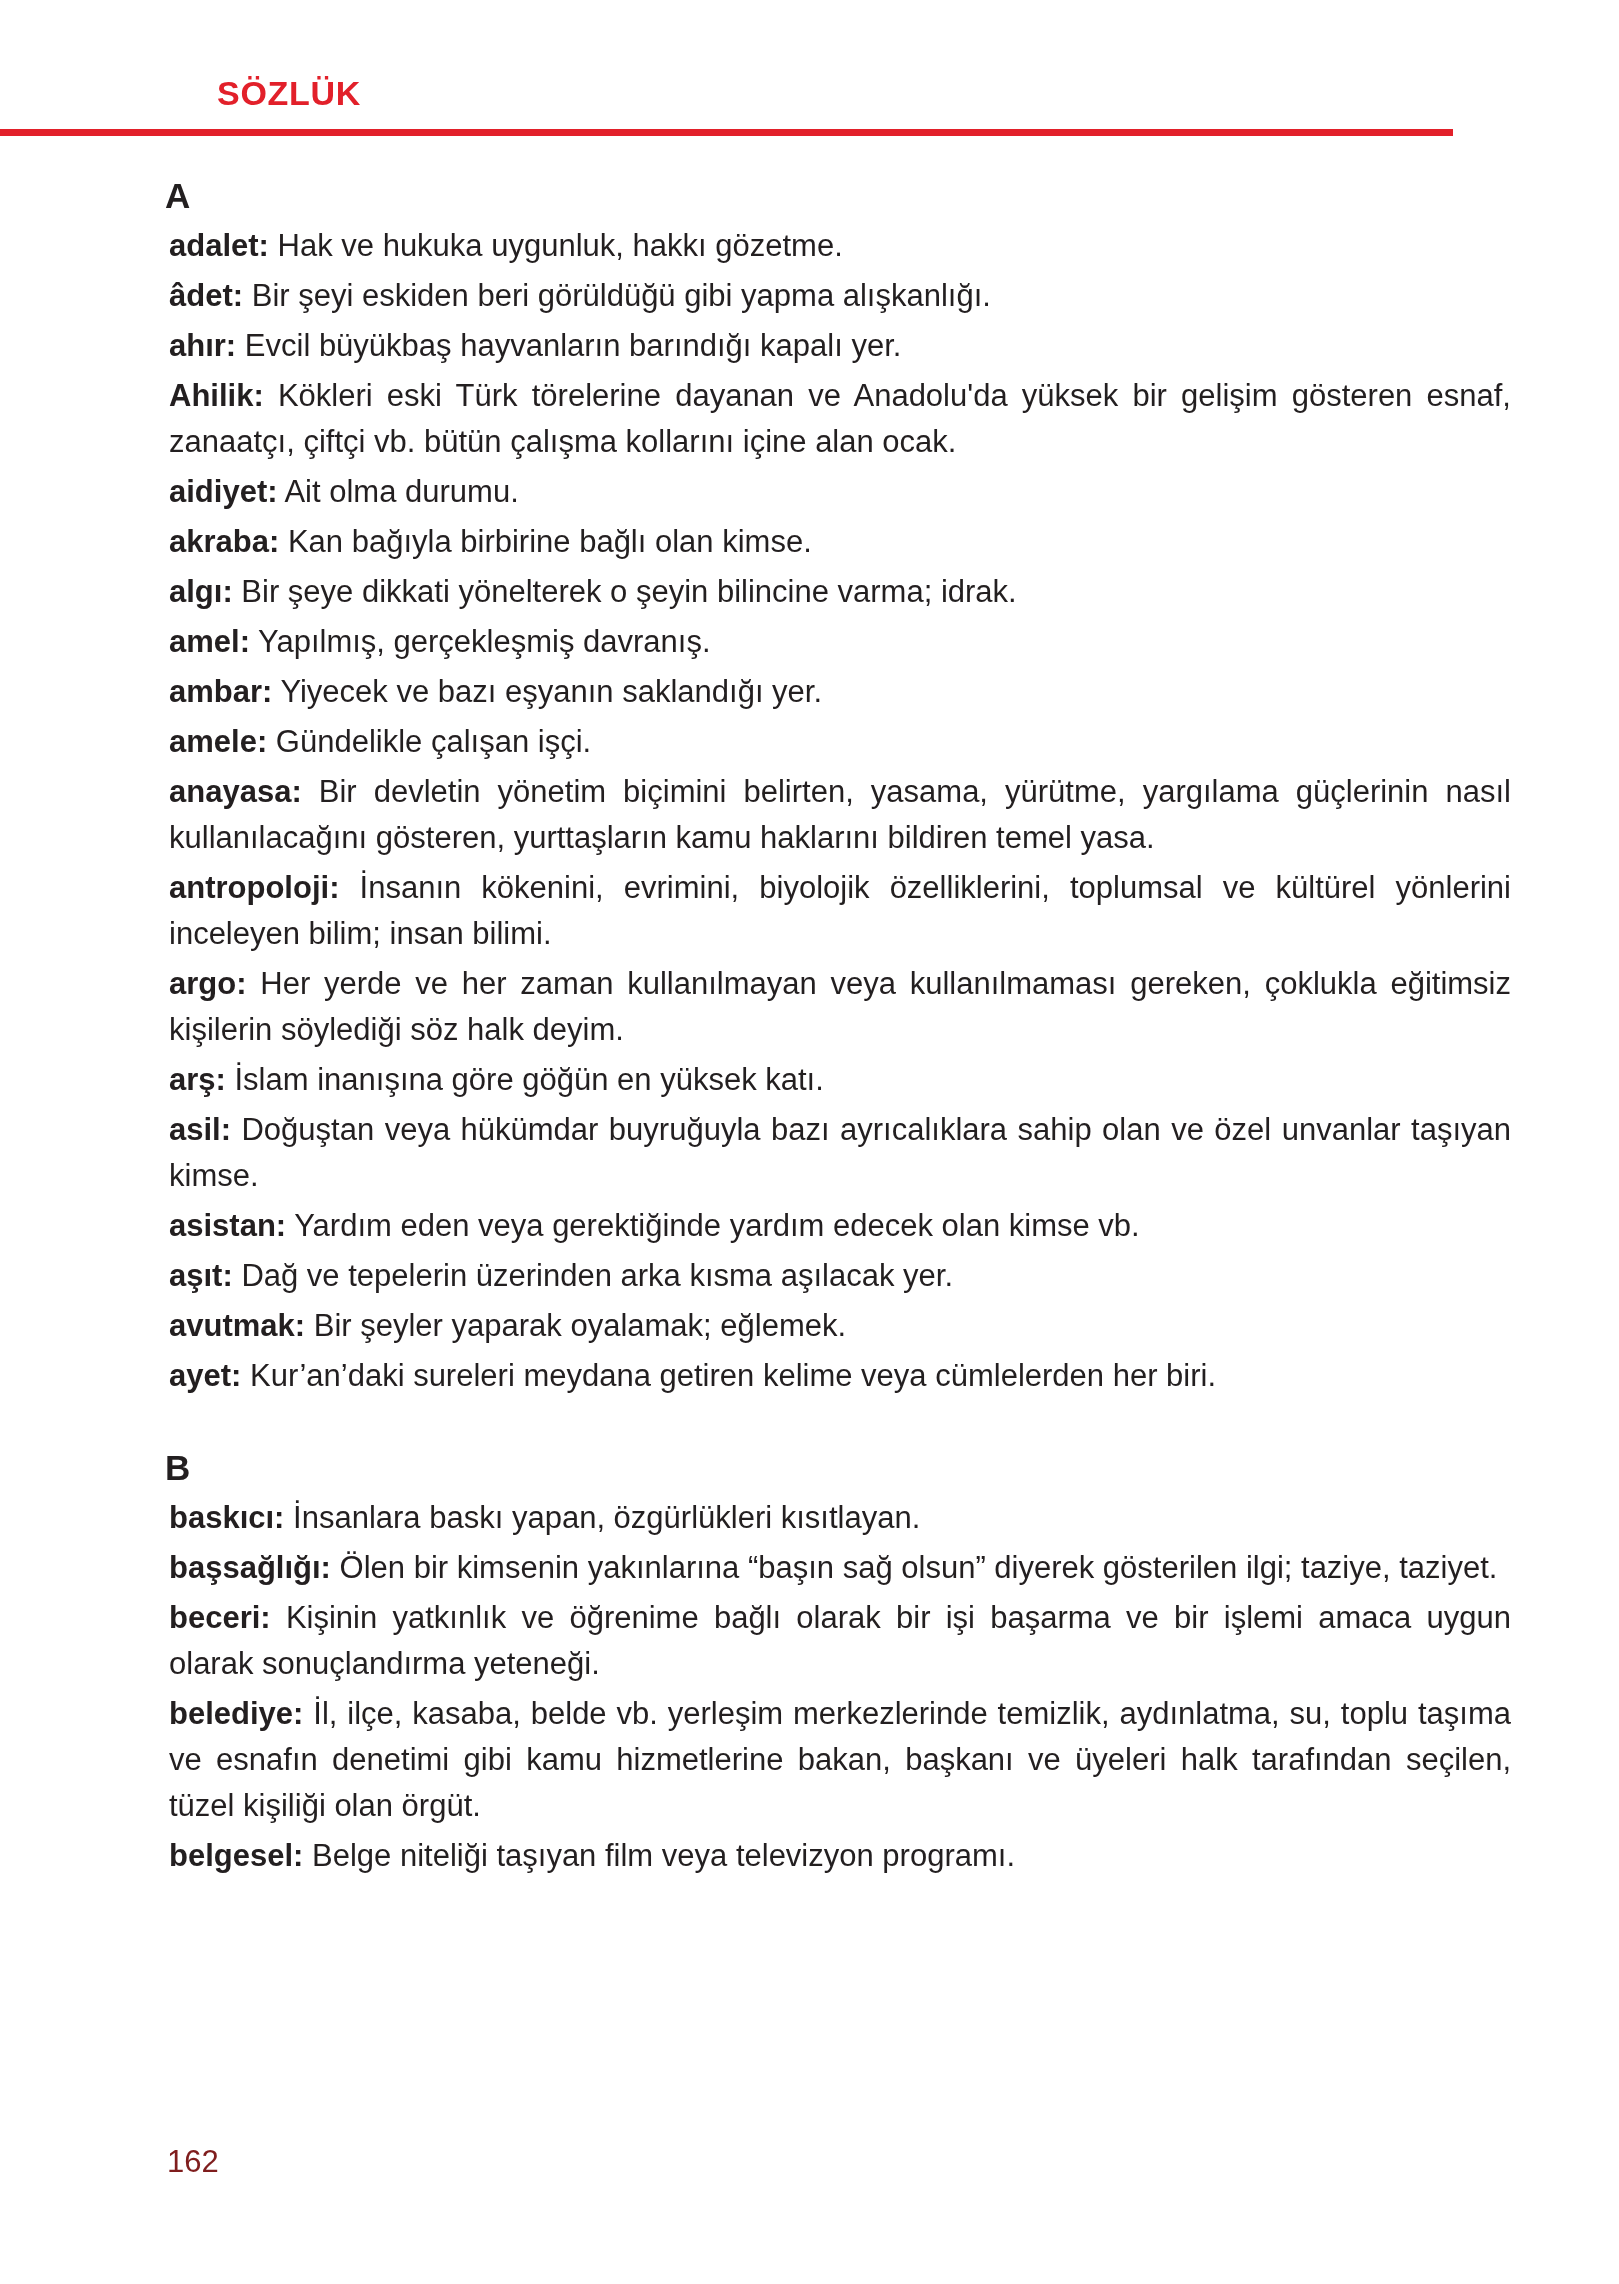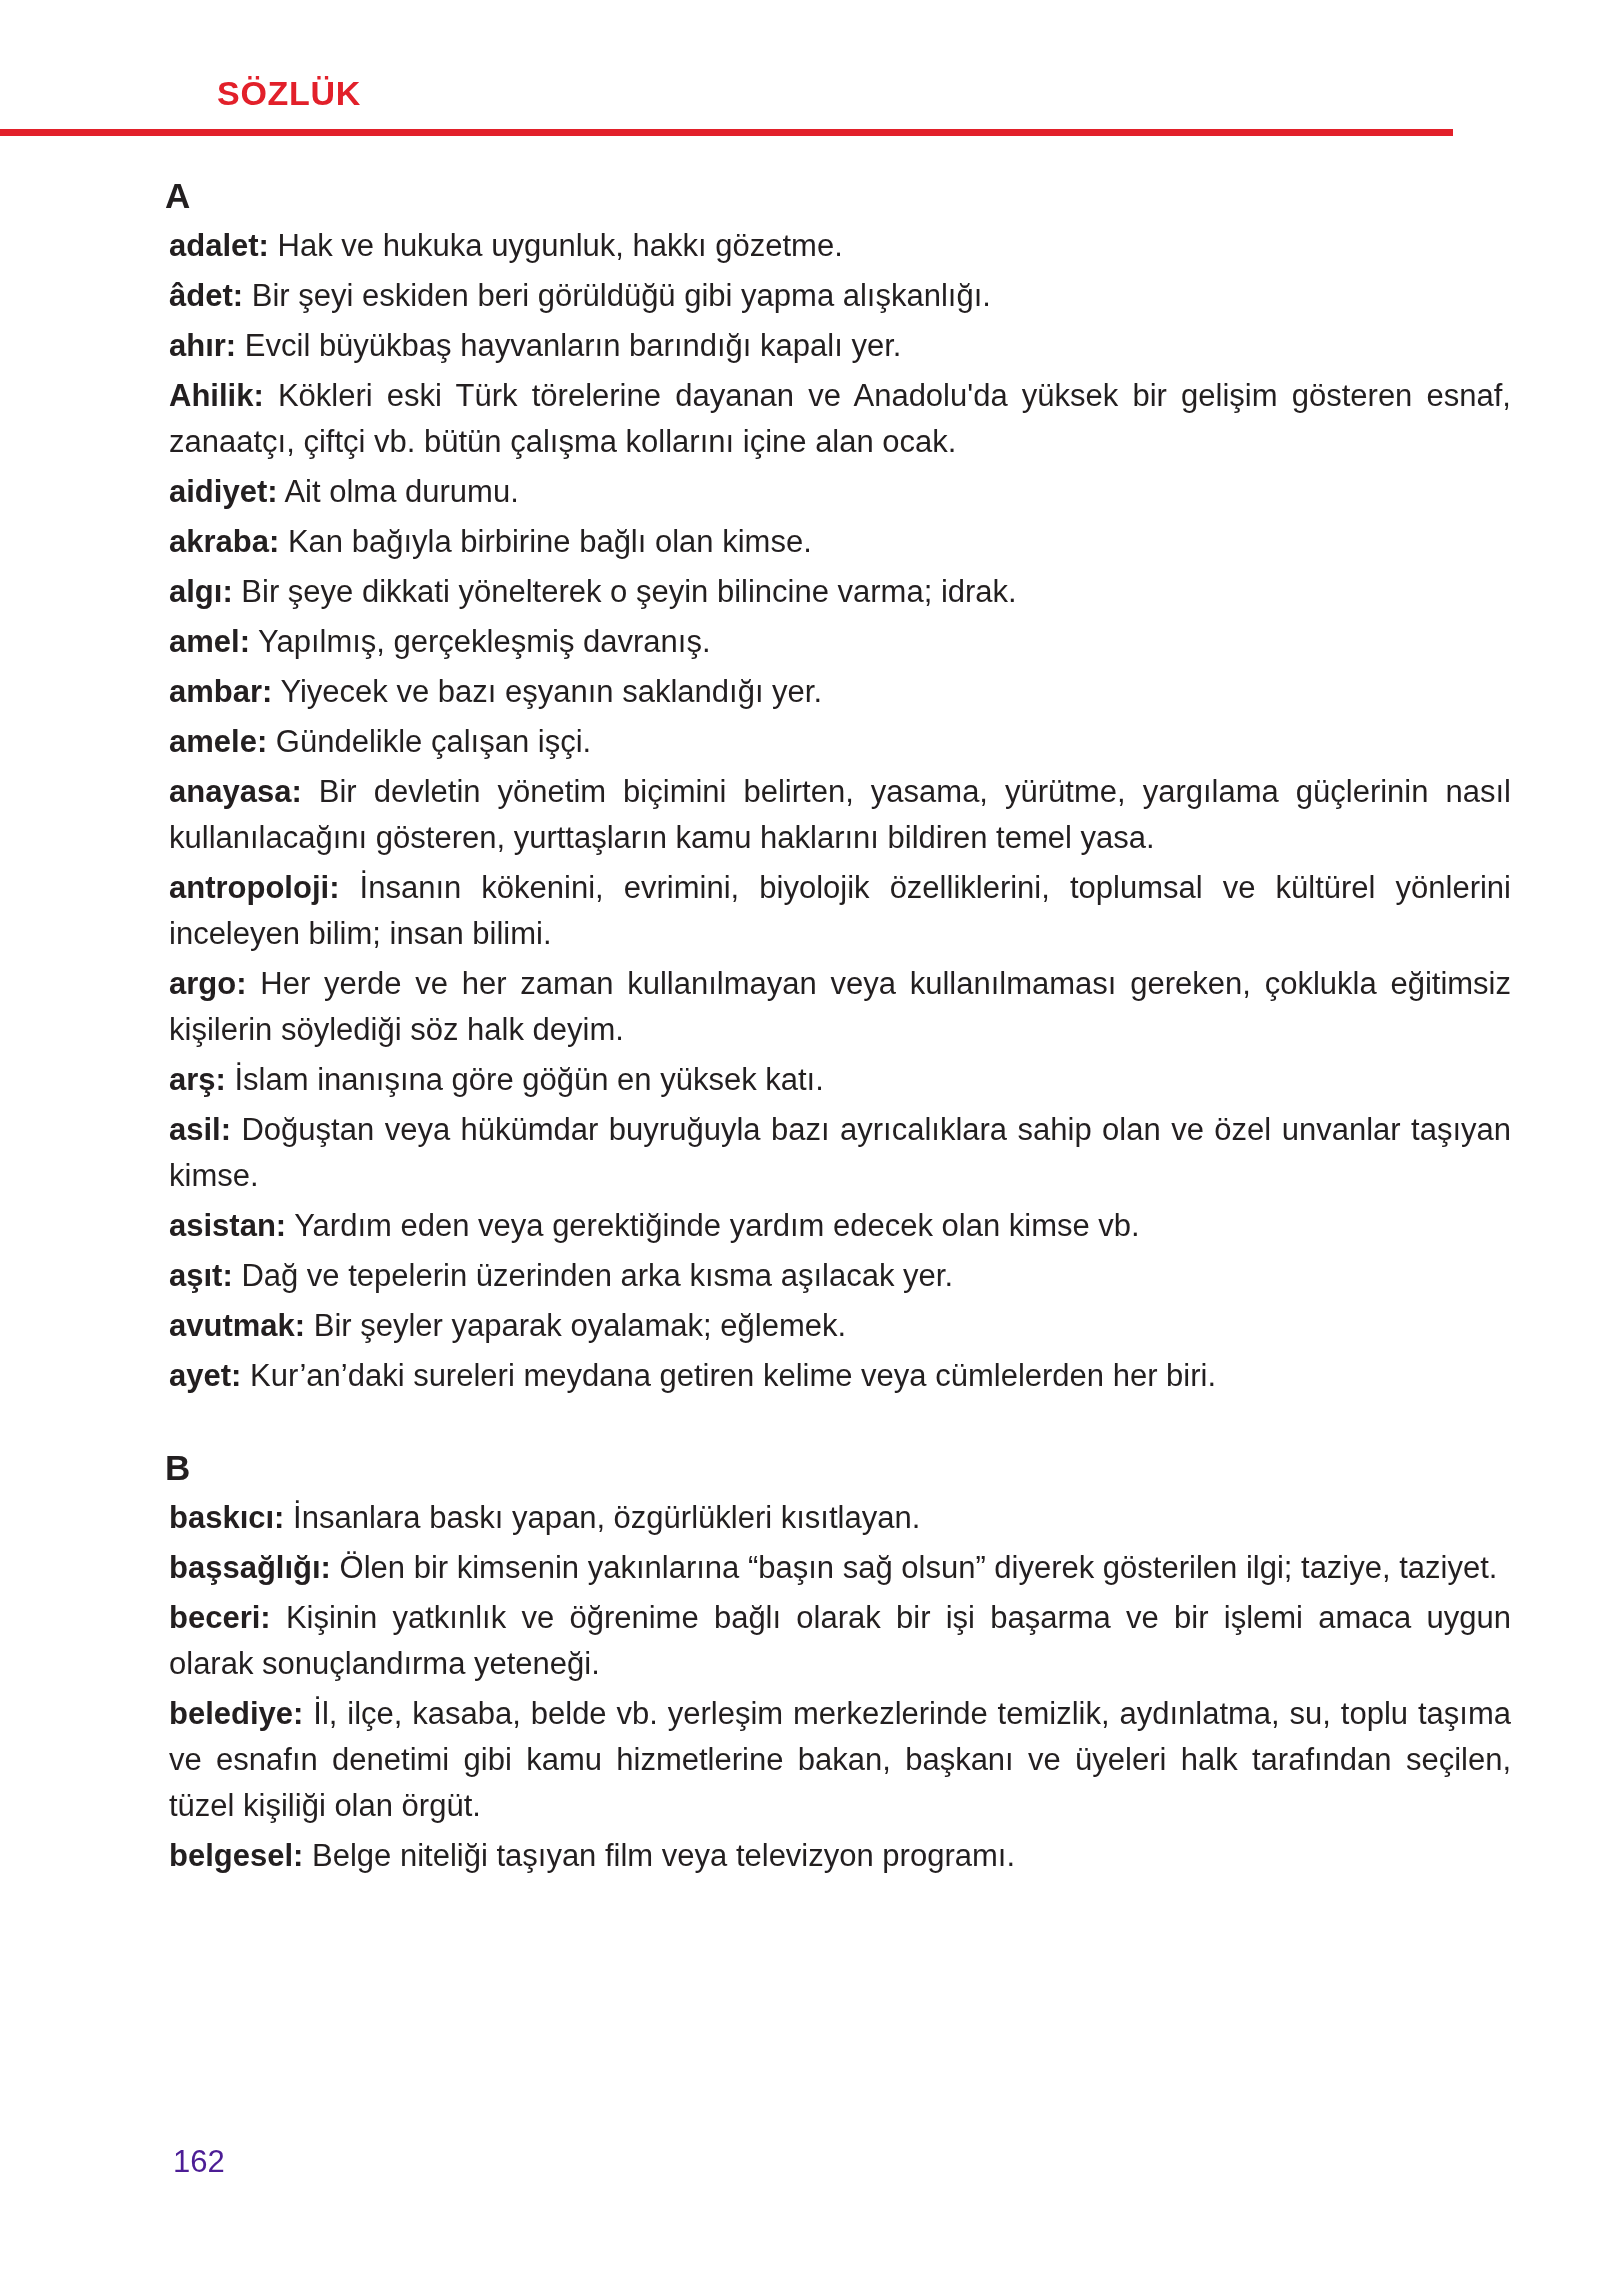--- a/index.html
+++ b/index.html
@@ -59,22 +59,21 @@
   }
   .entry b {
     font-weight: bold;
   }
   .page-number {
     position: absolute;
     left: 167px;
     top: 2139px;
     font-size: 31px;
     line-height: 46px;
-    color: #4c1d95;
-    margin-left: 6px;
+    color: #7f1d1d;
   }
 </style>
 </head>
 <body>
 
 <main>
 
   <header>
     <h1 class="page-title">SÖZLÜK</h1>
     <div class="header-divider"></div>

